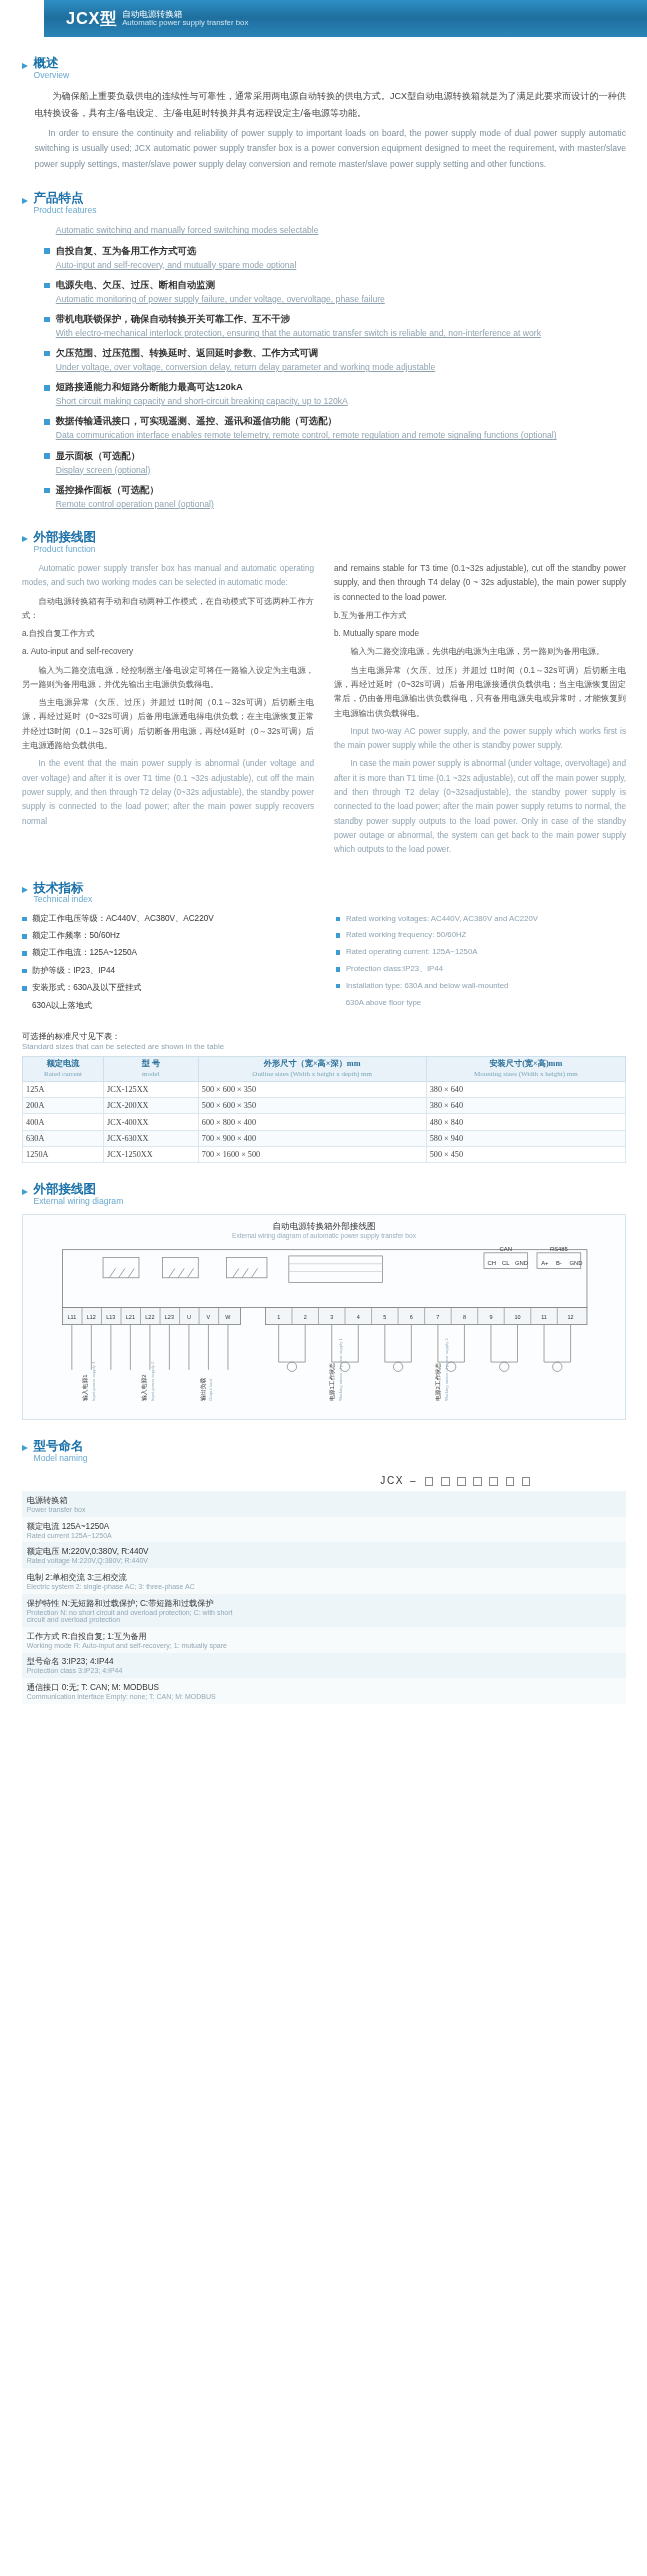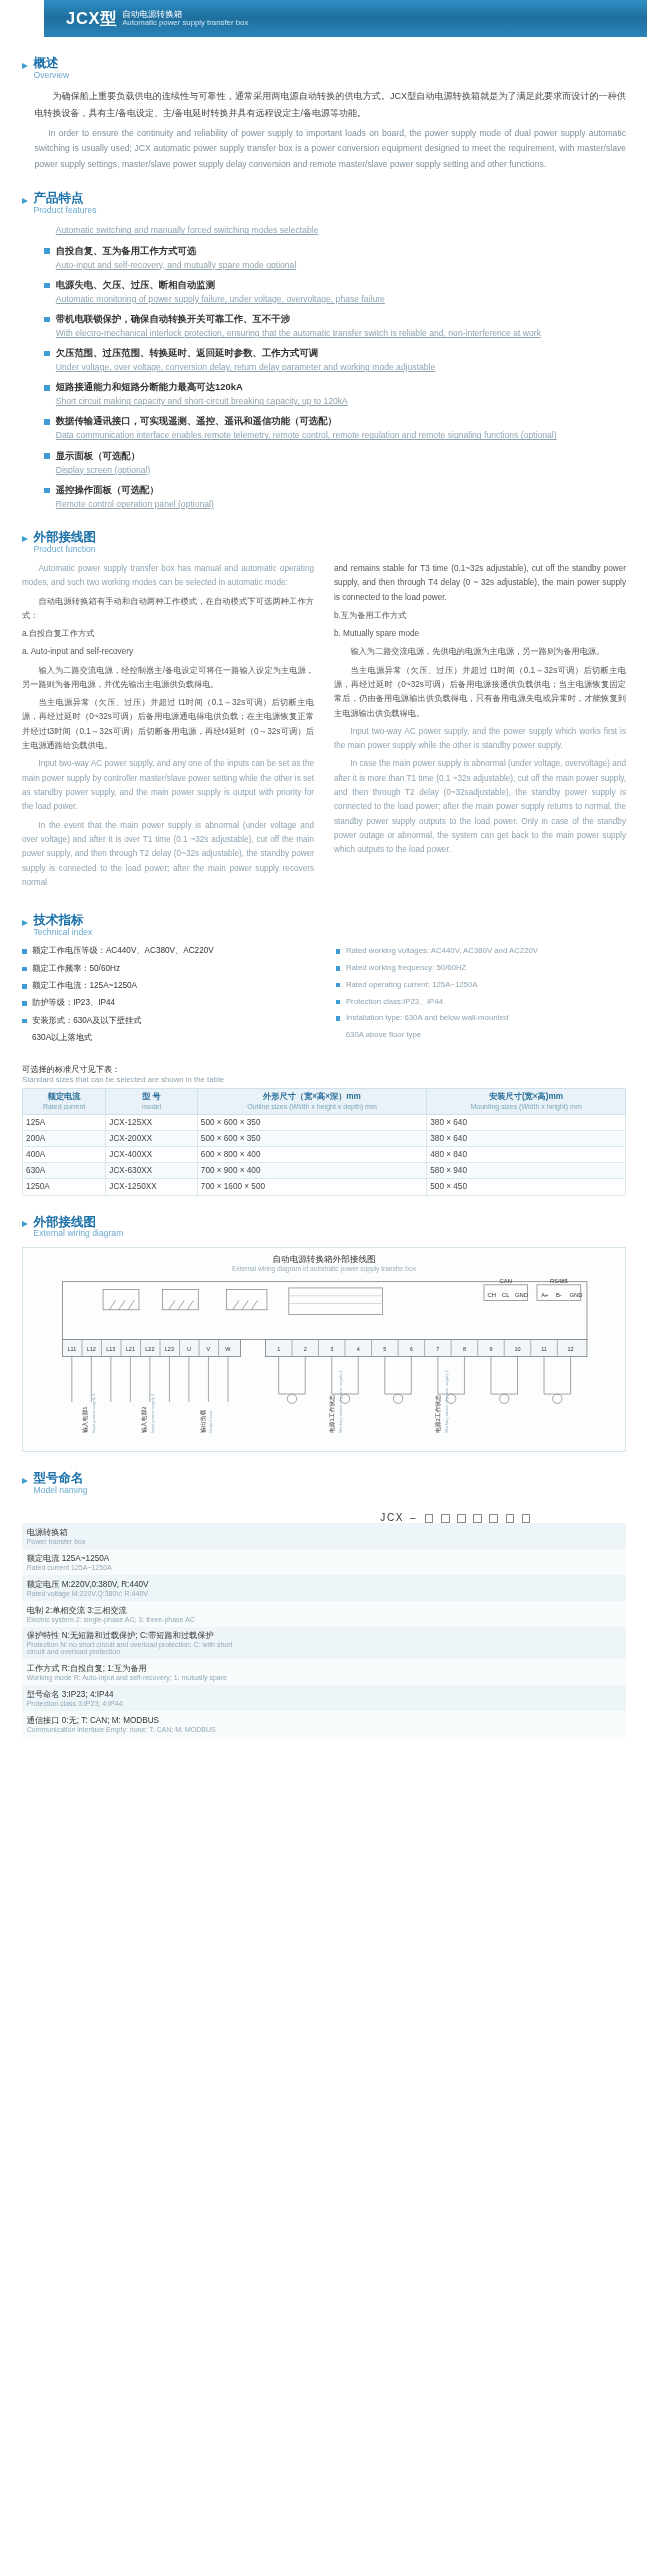--- a/index.html
+++ b/index.html
@@ -110,20 +110,21 @@
   .tech-txt { line-height:1.45; }
   .tech-txt .cn { font-size:8.2px; color:#333; }
   .tech-txt .en { font-size:7.8px; color:#8fa3b1; }
 
   
   .tbl-note { font-size:8.2px; color:#333; margin-top:14px; }
   .tbl-note .en { font-size:7.8px; color:#8fa3b1; }
   table.sizes {
     width:100%; border-collapse:collapse; margin-top:4.7px;
     font-size:8.2px;
+    font-family:Liberation Serif, serif;
   }
   table.sizes th {
     background:#e8f2f8; color:#2b6f99; font-weight:bold;
     border:0.8px solid #cfe0ea; padding:2.3px 3.1px; text-align:center;
     line-height:1.3;
   }
   table.sizes th .en { display:block; font-size:7px; color:#7fa6bd; font-weight:normal; }
   table.sizes td {
     border:0.8px solid #dbe7ee; padding:3.1px 3.1px; text-align:left; color:#444;
   }
@@ -137,21 +138,21 @@
     padding:6.2px 7.8px 11px 7.8px;
   }
   .wire-title { text-align:center; line-height:1.25; }
   .wire-title .cn { font-size:8.6px; color:#333; }
   .wire-title .en { font-size:6.6px; color:#9ab0bd; }
   .wire-canvas { position:relative; margin-top:4.7px; }
 
   
   .model-wrap { margin-top:7.8px; position:relative; }
   .model-head {
-    display:flex; justify-content:flex-end; align-items:flex-end;
+    display:flex; justify-content:flex-end; align-items:center;
     padding-right:94px; height:20px;
   }
   .model-code { font-size:10px; color:#333; letter-spacing:1.6px; }
   .model-code .bx {
     display:inline-block;width:8.6px;height:8.6px;border:0.8px solid #888;
     margin:0 1.6px; vertical-align:middle;
   }
   .model-code .dash { margin:0 1.6px; }
   table.model {
     width:100%; border-collapse:collapse; font-size:7.8px;
@@ -275,21 +276,20 @@
     </div>
     <div class="sect-body">
       <div class="cols">
         <div class="col">
           <p class="ind en">Automatic power supply transfer box has manual and automatic operating modes, and such two working modes can be selected in automatic mode:</p>
           <p class="ind">自动电源转换箱有手动和自动两种工作模式，在自动模式下可选两种工作方式：</p>
           <p>a.自投自复工作方式</p>
           <p>a. Auto-input and self-recovery</p>
           <p class="ind">输入为二路交流电源，经控制器主/备电设定可将任一路输入设定为主电源，另一路则为备用电源，并优先输出主电源供负载得电。</p>
           <p class="ind">当主电源异常（欠压、过压）并超过 t1时间（0.1～32s可调）后切断主电源，再经过延时（0~32s可调）后备用电源通电得电供负载；在主电源恢复正常并经过t3时间（0.1～32s可调）后切断备用电源，再经t4延时（0～32s可调）后主电源通路给负载供电。</p>
-          <p class="ind en">Input two-way AC power supply, and any one of the inputs can be set as the main power supply by controller master/slave power setting while the other is set as standby power supply, and the main power supply is output with priority for the load power.</p>
           <p class="ind en">In the event that the main power supply is abnormal (under voltage and over voltage) and after it is over T1 time (0.1 ~32s adjustable), cut off the main power supply, and then through T2 delay (0~32s adjustable), the standby power supply is connected to the load power; after the main power supply recovers normal</p>
         </div>
         <div class="col">
           <p>and remains stable for T3 time (0.1~32s adjustable), cut off the standby power supply, and then through T4 delay (0 ~ 32s adjustable), the main power supply is connected to the load power.</p>
           <p>b.互为备用工作方式</p>
           <p>b. Mutually spare mode</p>
           <p class="ind">输入为二路交流电源，先供电的电源为主电源，另一路则为备用电源。</p>
           <p class="ind">当主电源异常（欠压、过压）并超过 t1时间（0.1～32s可调）后切断主电源，再经过延时（0~32s可调）后备用电源接通供负载供电；当主电源恢复固定常后，仍由备用电源输出供负载得电，只有备用电源失电或异常时，才能恢复到主电源输出供负载得电。</p>
           <p class="ind en">Input two-way AC power supply, and the power supply which works first is the main power supply while the other is standby power supply.</p>
           <p class="ind en">In case the main power supply is abnormal (under voltage, overvoltage) and after it is more than T1 time (0.1 ~32s adjustable), cut off the main power supply, and then through T2 delay (0~32sadjustable), the standby power supply is connected to the load power; after the main power supply returns to normal, the standby power supply outputs to the load power. Only in case of the standby power outage or abnormal, the system can get back to the main power supply which outputs to the load power.</p>

